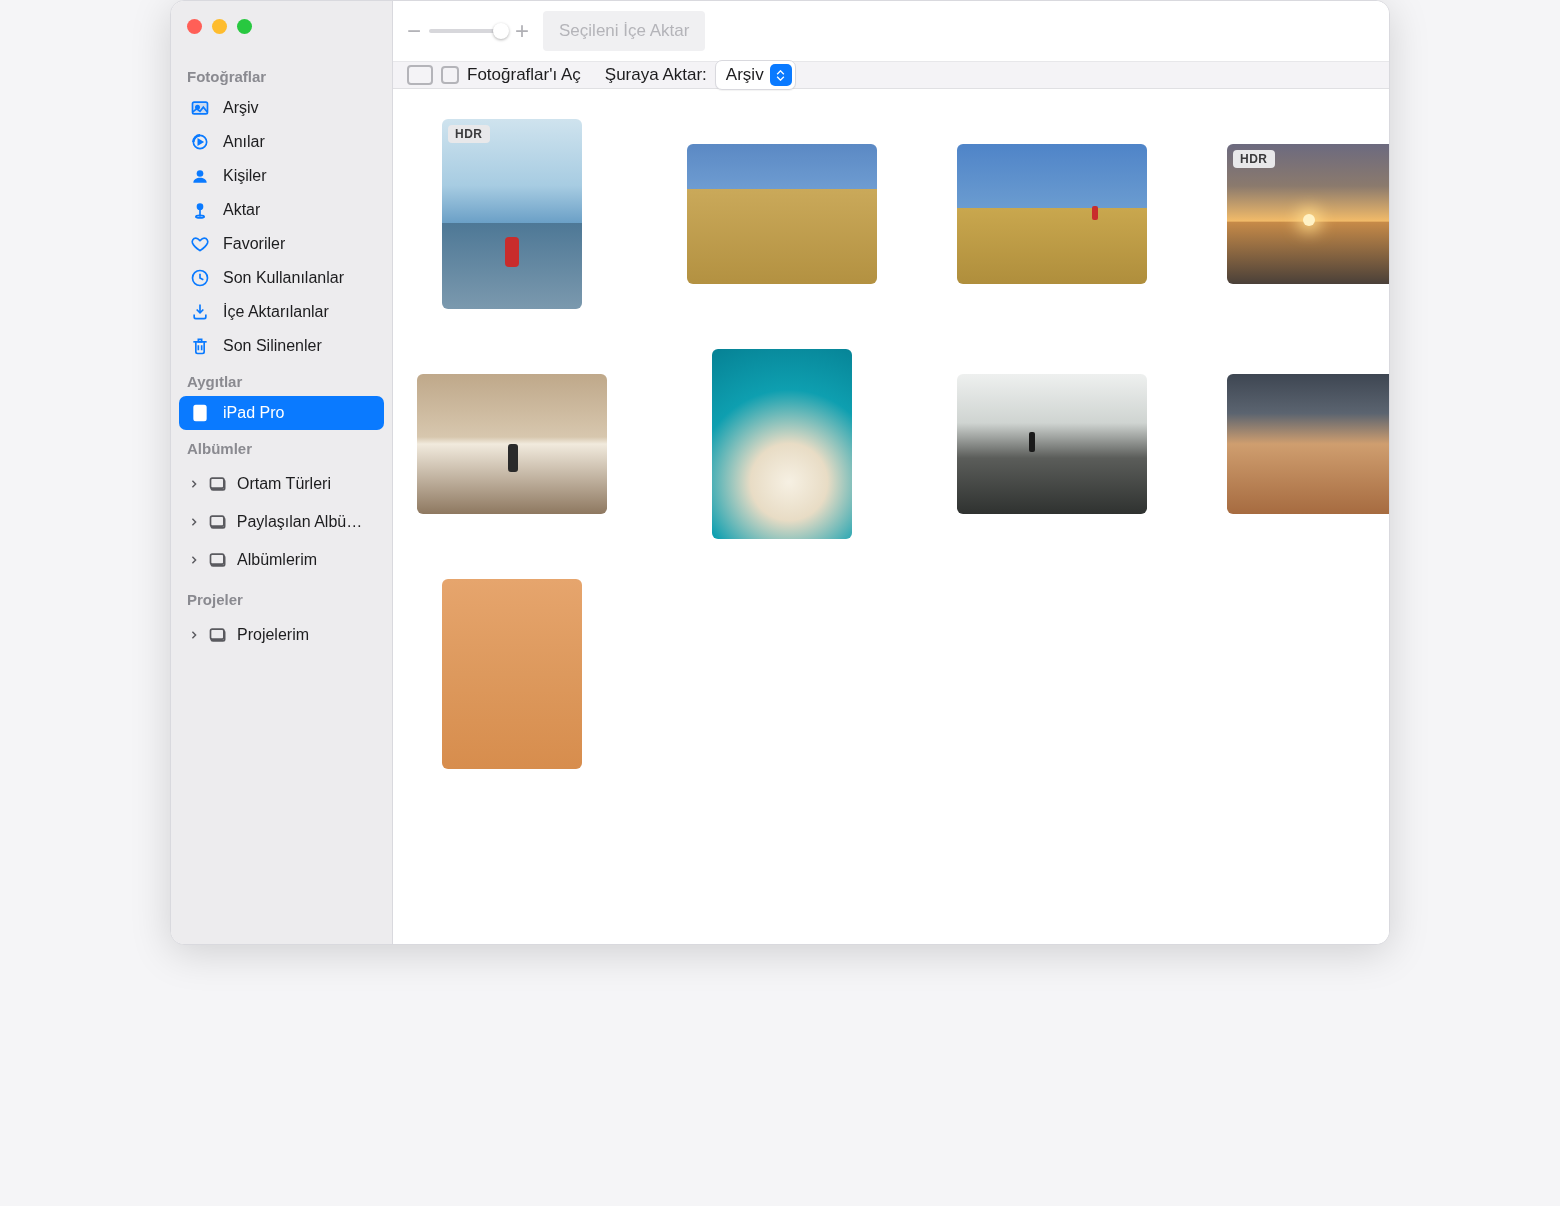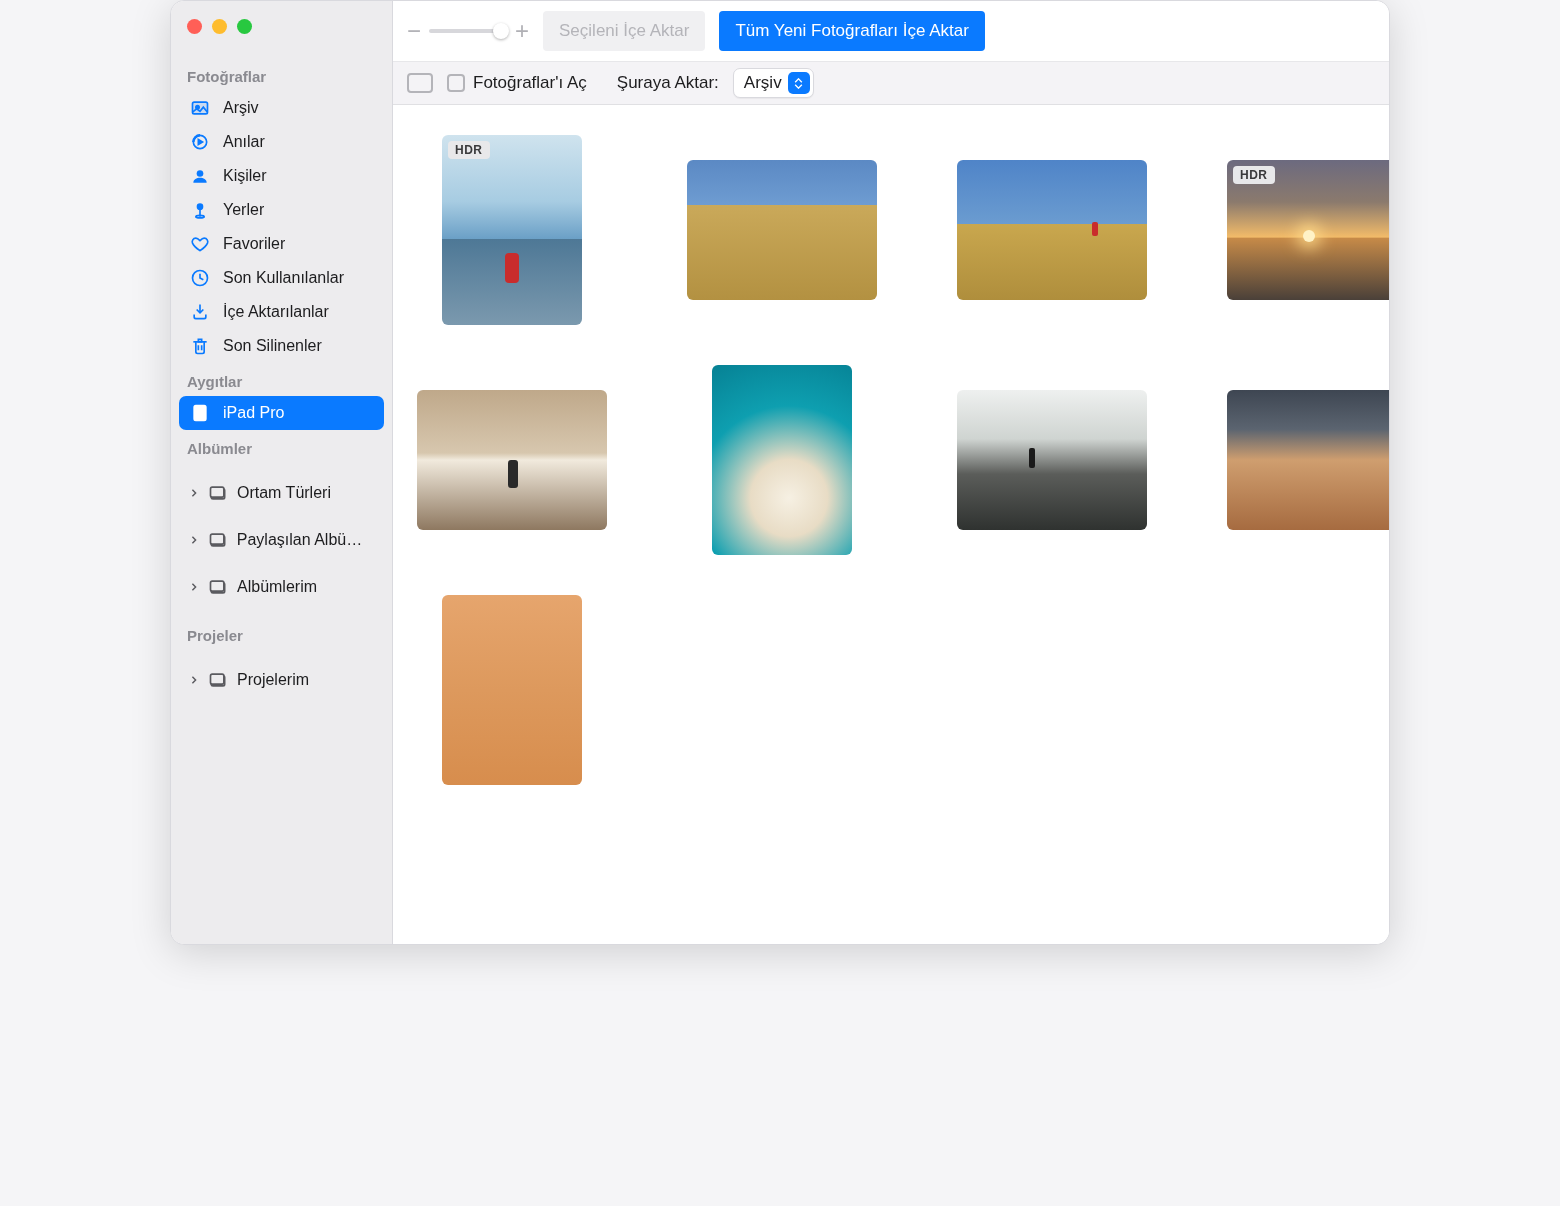--- a/index.html
+++ b/index.html
@@ -81,21 +81,21 @@
   }
   .nav-icon svg { width: 20px; height: 20px; }
   .nav-label { white-space: nowrap; overflow: hidden; text-overflow: ellipsis; }
 
   .disclosure {
     display: flex;
     align-items: center;
     gap: 8px;
     height: 34px;
     padding: 0 10px;
-    margin: 13px 8px;
+    margin: 4px 8px;
     cursor: default;
   }
   .chevron {
     width: 10px; height: 10px;
     display: inline-flex; align-items: center; justify-content: center;
     color: #5a5a5f;
   }
   .disclosure .nav-icon svg { stroke: #5a5a5f; }
   .disclosure .nav-label { color: #1d1d1f; }
 
@@ -163,28 +163,28 @@
     background: #f0f0f2;
     color: #b4b4b9;
   }
   .btn-primary {
     background: #0a7aff;
     color: #fff;
     font-weight: 500;
   }
 
   .options-bar {
-    height: 44px;
+    height: 28px;
     background: #f4f3f6;
     border-top: 1px solid #e7e7ea;
     border-bottom: 1px solid #e0e0e3;
     display: flex;
     align-items: center;
     padding: 0 14px;
-    gap: 14px;
+    gap: 8px;
     font-size: 17px;
   }
 
   .square-check {
     width: 26px; height: 20px;
     border: 2px solid #b4b4b9;
     border-radius: 4px;
   }
   .round-check {
     width: 18px; height: 18px;
@@ -370,21 +370,21 @@
     </div>
 
     <div class="nav-item">
       <span class="nav-icon">
         <svg viewBox="0 0 24 24" fill="none" stroke="#0a7aff" stroke-width="2">
             <circle cx="12" cy="8" r="3" fill="#0a7aff"></circle>
             <path d="M12 11v9"></path>
             <ellipse cx="12" cy="20" rx="5" ry="1.5"></ellipse>
           </svg>
       </span>
-      <span class="nav-label">Yerler</span>
+      <span class="nav-label">Aktar</span>
     </div>
 
     <div class="nav-item">
       <span class="nav-icon">
         <svg viewBox="0 0 24 24" fill="none" stroke="#0a7aff" stroke-width="2">
             <path d="M12 20s-7-4.5-9-9c-1-2.5.5-6 4-6 2 0 3.5 1.5 5 3 1.5-1.5 3-3 5-3 3.5 0 5 3.5 4 6-2 4.5-9 9-9 9z"></path>
           </svg>
       </span>
       <span class="nav-label">Favoriler</span>
     </div>
@@ -505,21 +505,20 @@
       <div class="zoom-wrap">
         <span class="zoom-sign">−</span>
         <div class="zoom-slider">
           <div class="zoom-thumb"></div>
         </div>
         <span class="zoom-sign">+</span>
       </div>
 
 
       <div class="btn btn-disabled">Seçileni İçe Aktar</div>
-      <div class="btn btn-primary">Tüm Yeni Fotoğrafları İçe Aktar</div>
     </div>
 
     <div class="options-bar">
       <div class="square-check"></div>
       <div style="display:flex;align-items:center;gap:8px;">
         <div class="round-check"></div>
         <span>Fotoğraflar'ı Aç</span>
       </div>
       <div style="margin-left:16px;">Şuraya Aktar:</div>
       <div class="select-wrap">

